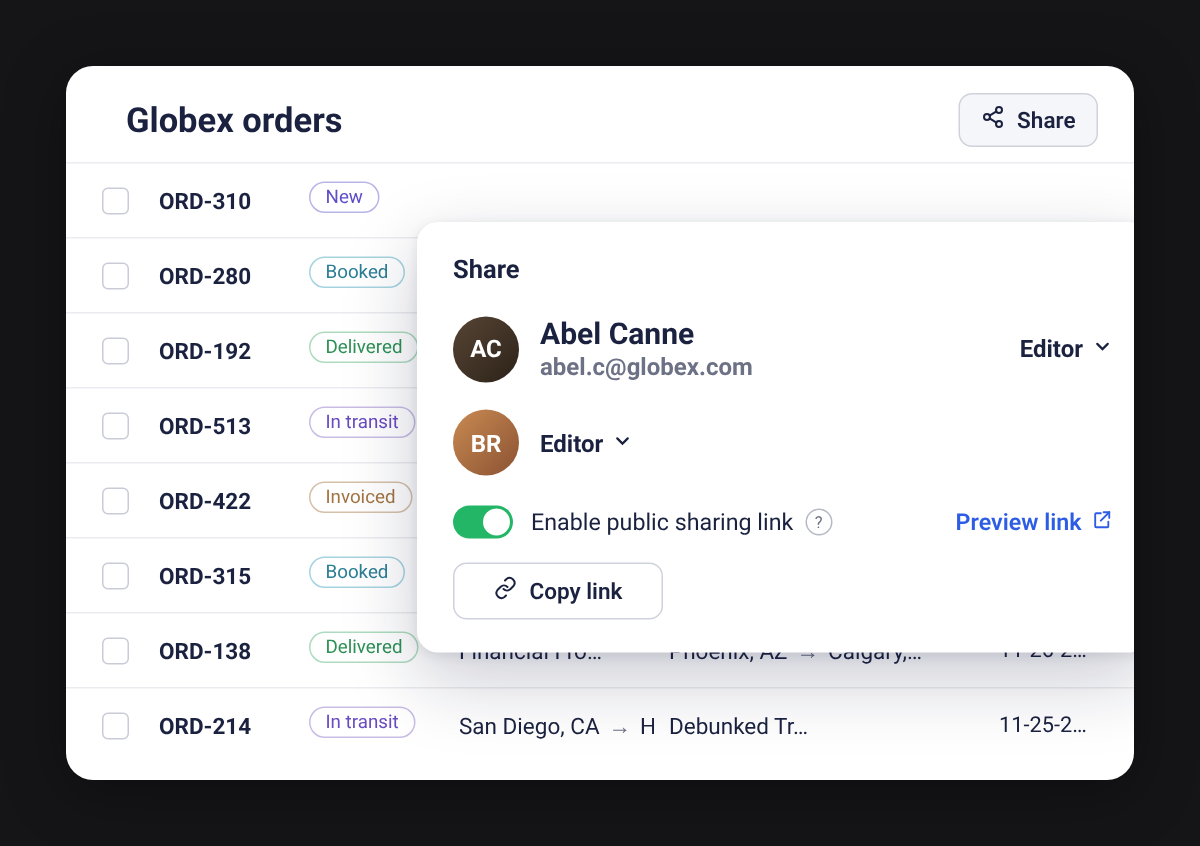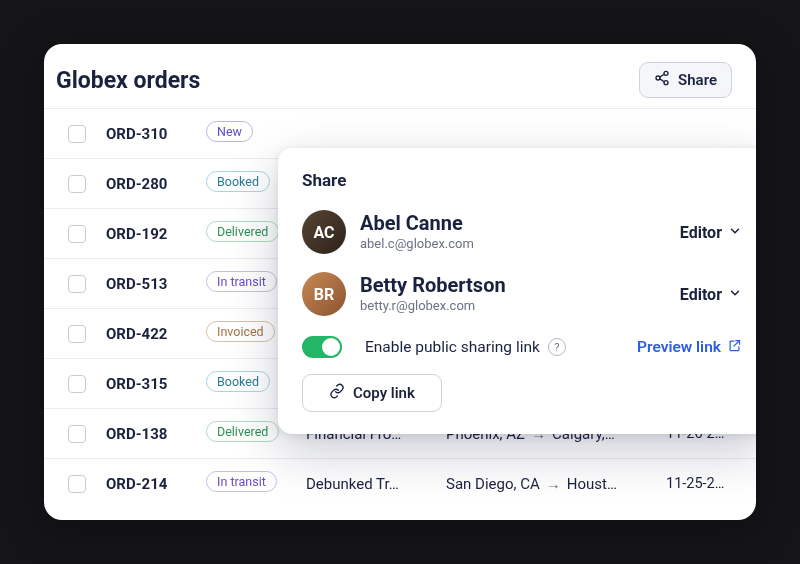--- a/index.html
+++ b/index.html
@@ -37,21 +37,21 @@
     position:absolute;
     left:44px; top:44px; right:44px; bottom:44px;
     background: var(--bg-panel);
     border-radius:18px;
     box-shadow: 0 8px 40px rgba(0,0,0,.35);
     overflow:hidden;
   }
   
   .topbar {
     display:flex; align-items:center;
-    padding: 18px 24px 6px 12px;
+    padding: 18px 24px 6px 40px;
   }
   .title {
     font-size:23px; font-weight:700;
   }
   .spacer { flex:1; }
   .share-btn {
     display:flex; align-items:center; gap:8px;
     border:1px solid var(--btn-border);
     background: var(--btn-bg);
     padding:7px 14px; border-radius:9px;
@@ -117,29 +117,29 @@
   .avatar {
     width:44px; height:44px; border-radius:50%;
     flex-shrink:0;
     display:flex; align-items:center; justify-content:center;
     color:#fff; font-weight:700; font-size:16px;
   }
   .avatar.a1 { background: linear-gradient(135deg,#574534,#2c2219); }
   .avatar.a2 { background: linear-gradient(135deg,#c98a52,#8a5232); }
   .pinfo { flex:1; min-width:0; }
   .pname { font-size:20px; font-weight:700; line-height:1.25; }
-  .pmail { font-size:13px; color:var(--text-dim); line-height:1.25; }
+  .pmail { font-size:16px; color:var(--text-dim); line-height:1.25;font-weight:bold; }
   .role {
     display:flex; align-items:flex-end; gap:6px;
     font-size:16px; font-weight:700; cursor:pointer;
   }
   .role svg { width:14px; height:14px; stroke:var(--text); }
 
   .share-row {
-    display:flex; align-items:center; gap:23px;
+    display:flex; align-items:center; gap:12px;
     padding-top:8px;
     font-size:15.5px;
   }
   .toggle {
     width:40px; height:22px; border-radius:999px;
     background: var(--toggle-on);
     position:relative; cursor:pointer; flex-shrink:0;
   }
   .toggle .knob {
     position:absolute; top:2px; right:2px;
@@ -250,26 +250,26 @@
           <span>Phoenix, AZ</span>
           <span class="arrow">→</span>
           <span>Calgary,…</span>
         </div>
         <div class="cell tstamp">11-26-2023 @ 12:00</div>
       </div>
       <div class="row">
         <div class="chk"></div>
         <div class="ord-id">ORD-214</div>
         <div><span class="badge transit">In transit</span></div>
-        <div class="cell">Debunked Tr…</div>
         <div class="cell route">
           <span>San Diego, CA</span>
           <span class="arrow">→</span>
           <span>Houst…</span>
         </div>
+        <div class="cell">Debunked Tr…</div>
         <div class="cell tstamp">11-25-2023 @ 21:00</div>
       </div>
     </div>
 
   <div class="popover">
     <div class="pop-title">Share</div>
 
     <div id="people">
         <div class="person">
           <div class="avatar a1">AC</div>
@@ -279,24 +279,20 @@
           </div>
           <div class="role">
             <span>Editor</span>
             <span><svg viewBox="0 0 24 24" fill="none" stroke-width="2.5" stroke-linecap="round">
                 <polyline points="6 9 12 15 18 9"></polyline>
               </svg></span>
           </div>
         </div>
         <div class="person">
           <div class="avatar a2">BR</div>
-          <div class="pinfo">
-            <div class="pname">Betty Robertson</div>
-            <div class="pmail">betty.r@globex.com</div>
-          </div>
           <div class="role">
             <span>Editor</span>
             <span><svg viewBox="0 0 24 24" fill="none" stroke-width="2.5" stroke-linecap="round">
                 <polyline points="6 9 12 15 18 9"></polyline>
               </svg></span>
           </div>
         </div>
       </div>
 
     <div class="share-row">

